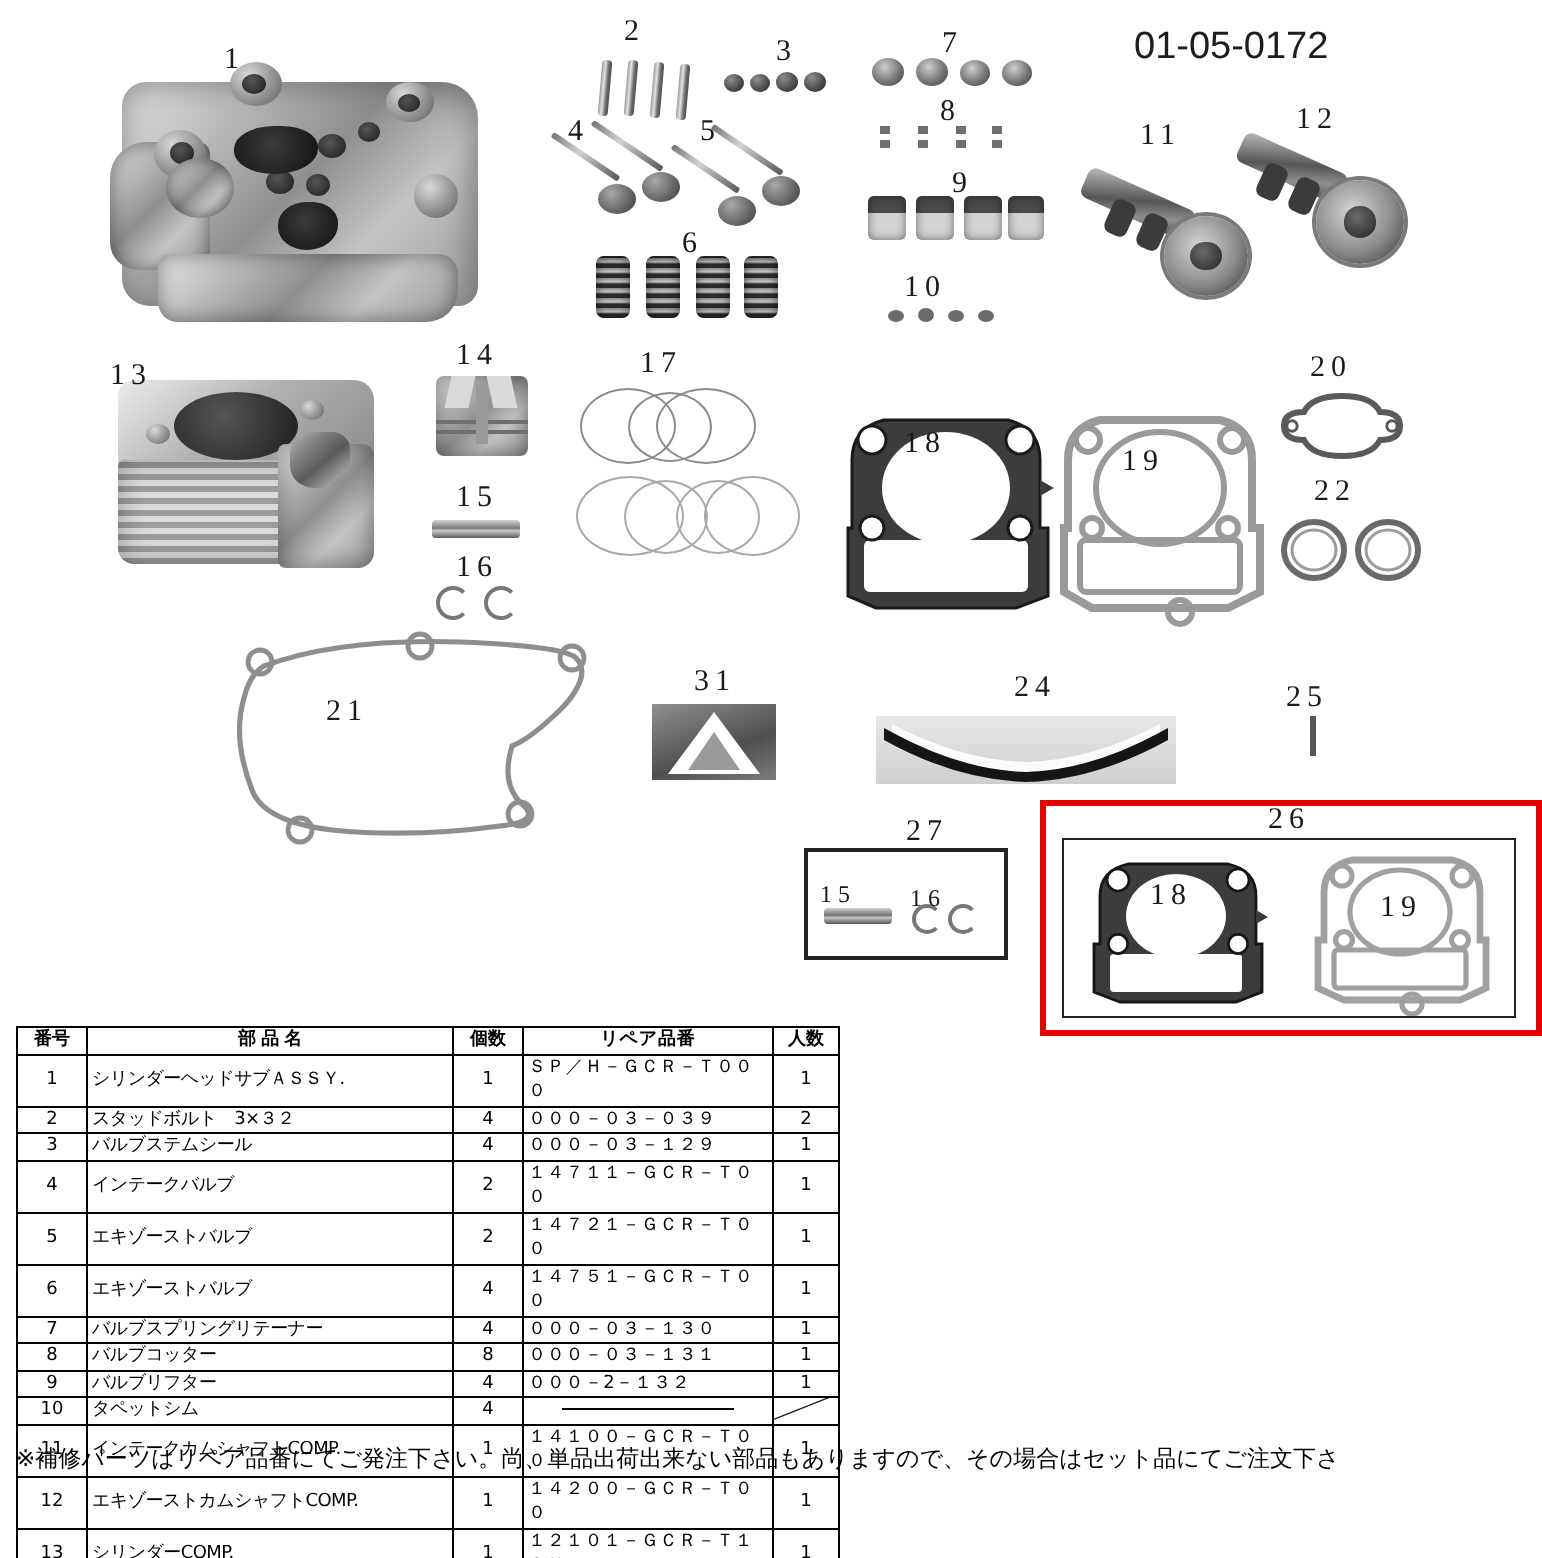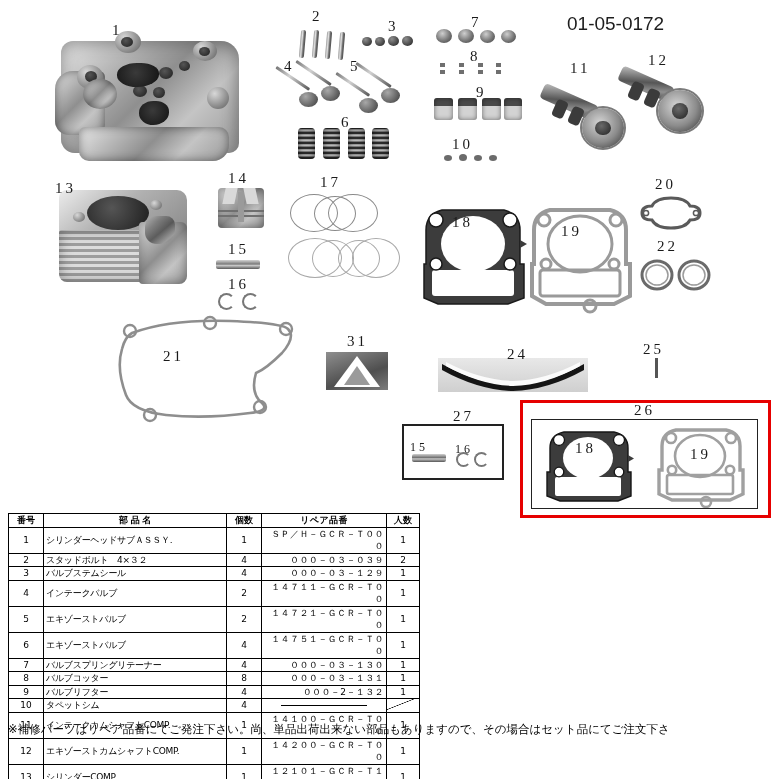--- a/index.html
+++ b/index.html
@@ -81,21 +81,21 @@
   
   #tables{position:absolute;left:8px;top:513px;width:760px;}
   table.parts{border-collapse:collapse;table-layout:fixed;
      font-family:"DejaVu Sans","Liberation Sans",sans-serif;}
   table.parts th,table.parts td{border:1px solid #000;font-size:9px;
      height:12.5px;line-height:12.5px;padding:0 2px;color:#000;}
   table.parts th{font-weight:bold;text-align:center;background:#fff;font-size:9px;}
   .c-no{width:30px;text-align:center;}
   .c-name{width:178px;text-align:left;letter-spacing:-.3px;}
   .c-qty{width:30px;text-align:center;}
-  .c-pn{width:120px;text-align:right;letter-spacing:.4px;}
+  .c-pn{width:120px;text-align:left;letter-spacing:.4px;}
   .c-pp{width:28px;text-align:center;}
   .dash{display:inline-block;width:100%;text-align:center;}
   .dash i{display:inline-block;width:86px;height:0;border-top:1px solid #000;
      vertical-align:middle;font-style:normal;}
   td.slash{position:relative;overflow:hidden;}
   td.slash::after{content:"";position:absolute;left:-6px;top:-6px;width:150%;height:150%;
      background:linear-gradient(to bottom right,transparent calc(50% - .6px),#000 50%,transparent calc(50% + .6px));}
   .tbl-wrap{position:relative;display:inline-block;vertical-align:top;}
 
   
@@ -384,21 +384,21 @@
     <div class="lbl" style="left:228px;top:170px;">14</div>
     <div class="lbl" style="left:228px;top:241px;">15</div>
     <div class="lbl" style="left:228px;top:276px;">16</div>
     <div class="lbl" style="left:320px;top:174px;">17</div>
     <div class="lbl" style="left:452px;top:214px;">18</div>
     <div class="lbl" style="left:561px;top:223px;">19</div>
     <div class="lbl" style="left:655px;top:176px;">20</div>
     <div class="lbl" style="left:657px;top:238px;">22</div>
     <div class="lbl" style="left:163px;top:348px;">21</div>
     <div class="lbl" style="left:347px;top:333px;">31</div>
-    <div class="lbl" style="left:507px;top:346px;">24</div>
+    <div class="lbl" style="left:507px;top:336px;">24</div>
     <div class="lbl" style="left:643px;top:341px;">25</div>
     <div class="lbl" style="left:634px;top:402px;">26</div>
     <div class="lbl" style="left:453px;top:408px;">27</div>
     <div class="lbl" style="left:575px;top:440px;">18</div>
     <div class="lbl" style="left:690px;top:446px;">19</div>
     <div class="lbl" style="left:410px;top:440px;font-size:12px;">15</div>
     <div class="lbl" style="left:455px;top:442px;font-size:12px;">16</div>
   </div>
 
   <div id="tables">
@@ -417,21 +417,21 @@
         <tbody id="left-body">
             <tr>
               <td class="c-no">1</td>
               <td class="c-name">シリンダーヘッドサブＡＳＳＹ.</td>
               <td class="c-qty">1</td>
               <td class="c-pn">ＳＰ／Ｈ－ＧＣＲ－Ｔ０００</td>
               <td class="c-pp">1</td>
             </tr>
             <tr>
               <td class="c-no">2</td>
-              <td class="c-name">スタッドボルト　4×３２</td>
+              <td class="c-name">スタッドボルト　3×３２</td>
               <td class="c-qty">4</td>
               <td class="c-pn">０００－０３－０３９</td>
               <td class="c-pp">2</td>
             </tr>
             <tr>
               <td class="c-no">3</td>
               <td class="c-name">バルブステムシール</td>
               <td class="c-qty">4</td>
               <td class="c-pn">０００－０３－１２９</td>
               <td class="c-pp">1</td>

